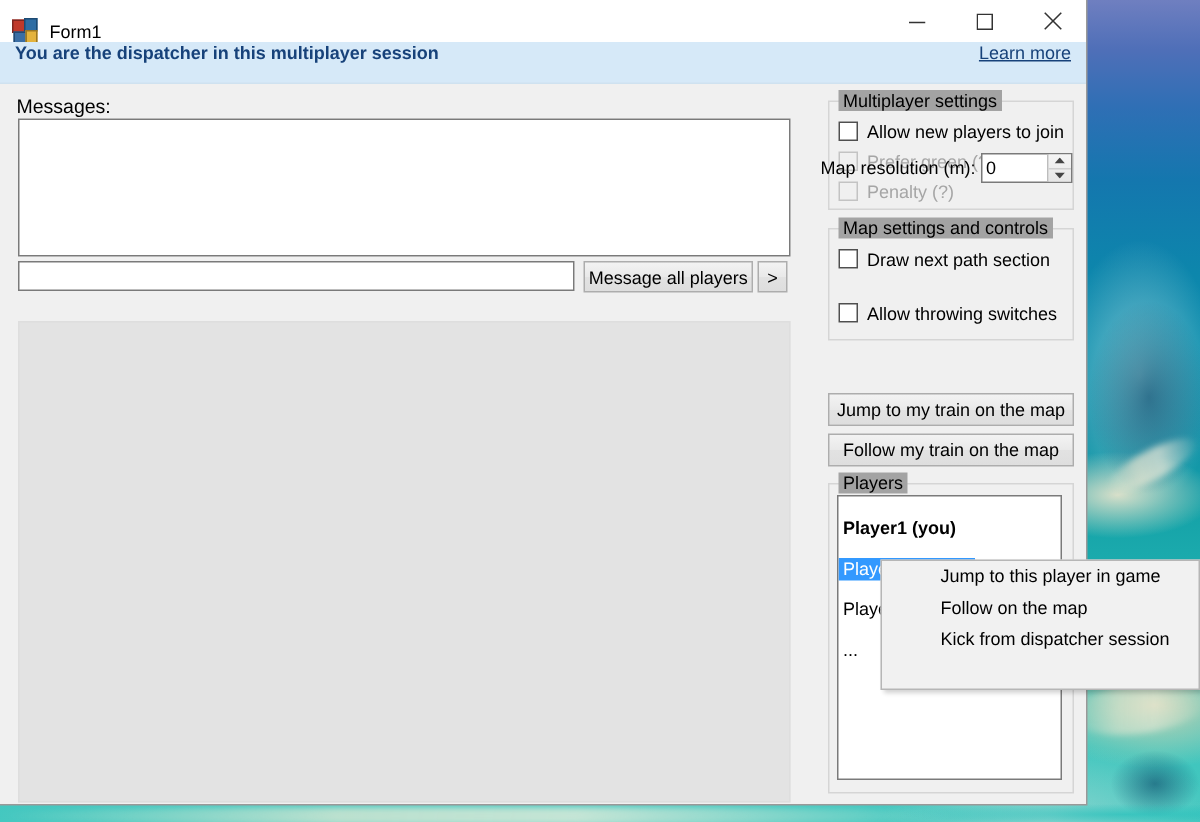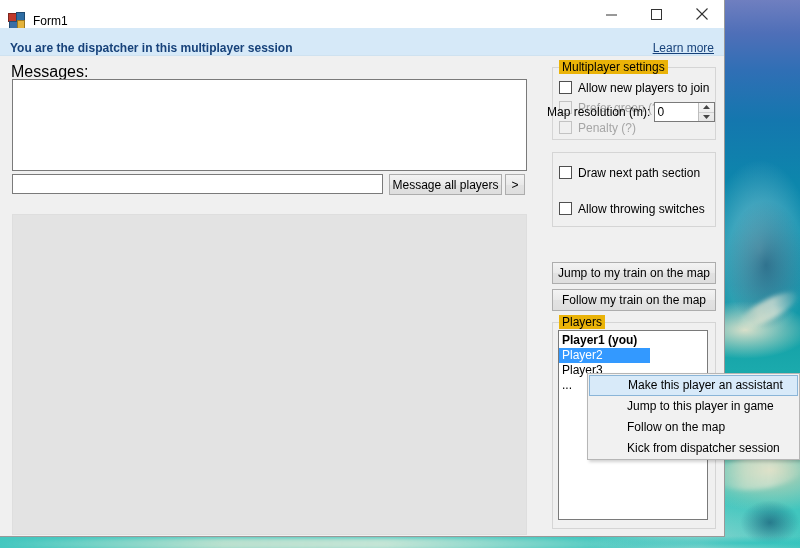--- a/index.html
+++ b/index.html
@@ -79,38 +79,38 @@
   #win-buttons{position:absolute;right:0;top:0;height:28px;display:flex;}
   .winbtn{
     width:45px;height:28px;display:flex;align-items:center;justify-content:center;
     background:#ffffff;
   }
   .winbtn svg{display:block;}
 
   
   #banner{
     height:27px;background:#d6e9f8;
-    display:flex;align-items:flex-end;
+    display:flex;align-items:flex-start;
     border-bottom:1px solid #cfe2f0;
     position:relative;
   }
   #banner-text{
     margin-left:10px;color:#17427a;font-weight:bold;font-size:12px;
   }
   #learn-more{
     position:absolute;right:10px;color:#17427a;font-size:12px;
     text-decoration:underline;cursor:pointer;padding-left:39px;
   }
 
   
   #client{position:absolute;left:0;top:55px;width:724px;height:481px;}
 
   
   #left-col{position:absolute;left:0;top:0;width:540px;height:481px;}
-  #messages-label{position:absolute;left:11px;top:8px;font-size:16px;color:#000;}
+  #messages-label{position:absolute;left:11px;top:8px;font-size:13px;color:#000;}
   #messages-box{
     position:absolute;left:12px;top:24px;width:513px;height:90px;
     background:#fff;border:1px solid #7a7a7a;
   }
   #msg-input{
     position:absolute;left:12px;top:119px;width:371px;height:20px;
     background:#fff;border:1px solid #7a7a7a;box-sizing:border-box;
     font-family:"Liberation Sans",sans-serif;font-size:12px;padding:0 3px;
     outline:none;
   }
@@ -131,21 +131,21 @@
 
   
   #right-col{position:absolute;left:546px;top:0;width:176px;height:481px;}
 
   .groupbox{position:absolute;}
   .gb-frame{
     position:absolute;left:0;top:7px;right:0;bottom:0;
     border:1px solid #d5d5d5;box-sizing:border-box;
   }
   .gb-title{
-    position:absolute;left:7px;top:0;background:#eab308;padding:0 3px;
+    position:absolute;left:7px;top:0;background:#a3a3a3;padding:0 3px;
     font-size:12px;color:#000;white-space:nowrap;
   }
   .gb-body{position:absolute;left:0;top:7px;right:0;bottom:0;}
 
   #gb-multiplayer{left:6px;top:5px;width:164px;height:80px;}
   #gb-map{left:6px;top:90px;width:164px;height:82px;}
   #gb-players{left:6px;top:260px;width:164px;height:214px;}
 
   .chk-row{
     position:absolute;left:7px;display:flex;height:16px;
@@ -184,20 +184,21 @@
   #btn-follow-map{position:absolute;left:6px;top:234px;width:164px;height:22px;}
 
   #players-list{
     position:absolute;left:6px;top:8px;width:150px;height:190px;
     background:#fff;border:1px solid #7a7a7a;box-sizing:border-box;
     padding:2px 0 0 0;overflow:hidden;
   }
   .player-item{
     height:15px;line-height:15px;font-size:12px;color:#000;padding-left:3px;
     white-space:nowrap;
+    margin-top:12px;
   }
   .player-item.bold{font-weight:bold;}
   .player-item.selected{background:#3399ff;color:#fff;width:88px;}
 
   
   #context-menu{
     position:absolute;left:587px;top:373px;width:211px;height:85px;
     background:#f1f1f1;border:1px solid #b6b6b6;
     box-shadow:2px 2px 3px rgba(0,0,0,0.18);
   }
@@ -289,20 +290,21 @@
           </div>
           <div class="chk-row" style="top:54px">
             <span class="chk disabled"></span>
             <span class="chk-label disabled">Penalty (?)</span>
           </div>
         </div>
       </div>
 
       <div class="groupbox" id="gb-map">
         <div class="gb-frame"></div>
+        <div class="gb-title">Map settings and controls</div>
         <div class="gb-body">
           <div class="chk-row" style="top:14px">
             <span class="chk"></span>
             <span class="chk-label">Draw next path section</span>
           </div>
           <div class="chk-row" style="top:50px">
             <span class="chk"></span>
             <span class="chk-label">Allow throwing switches</span>
           </div>
         </div>
@@ -342,17 +344,16 @@
           </div>
         </div>
       </div>
 
     </div>
   </div>
 </div>
 
 <div id="context-menu">
   <div class="gutter"></div>
-  <div class="ctx-item highlight">Make this player an assistant</div>
   <div class="ctx-item">Jump to this player in game</div>
   <div class="ctx-item">Follow on the map</div>
   <div class="ctx-item">Kick from dispatcher session</div>
 </div>
 
 </body></html>

